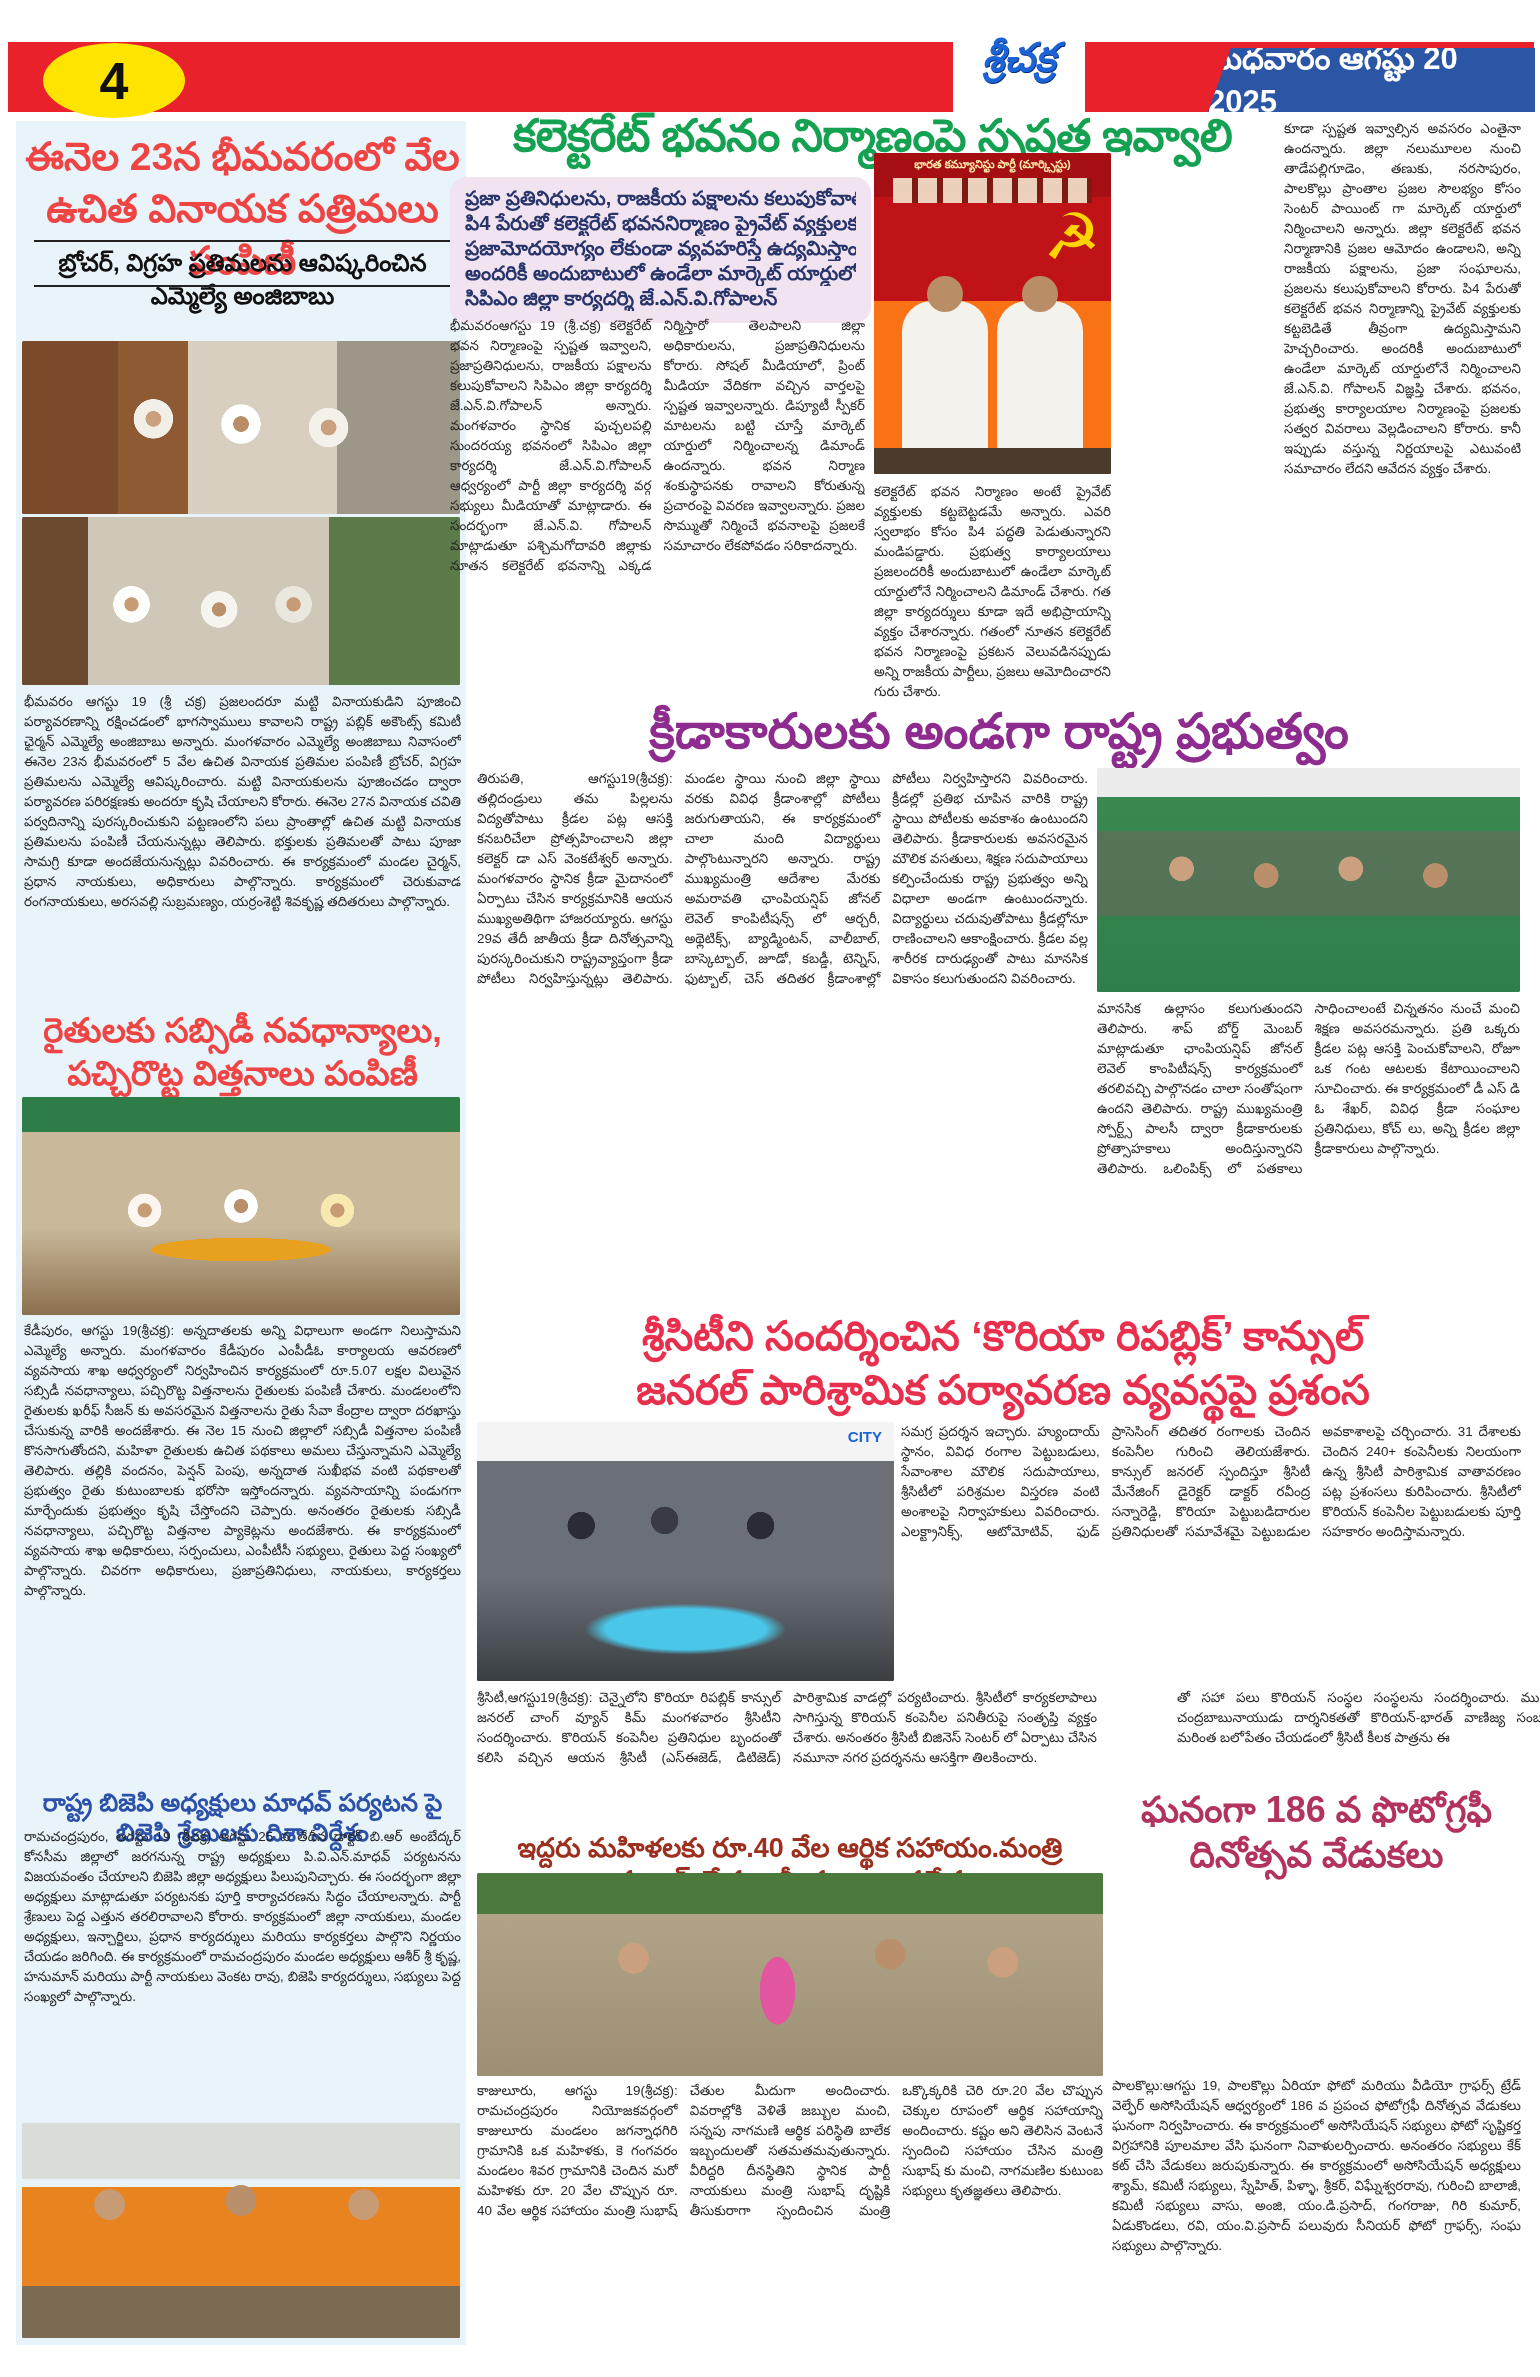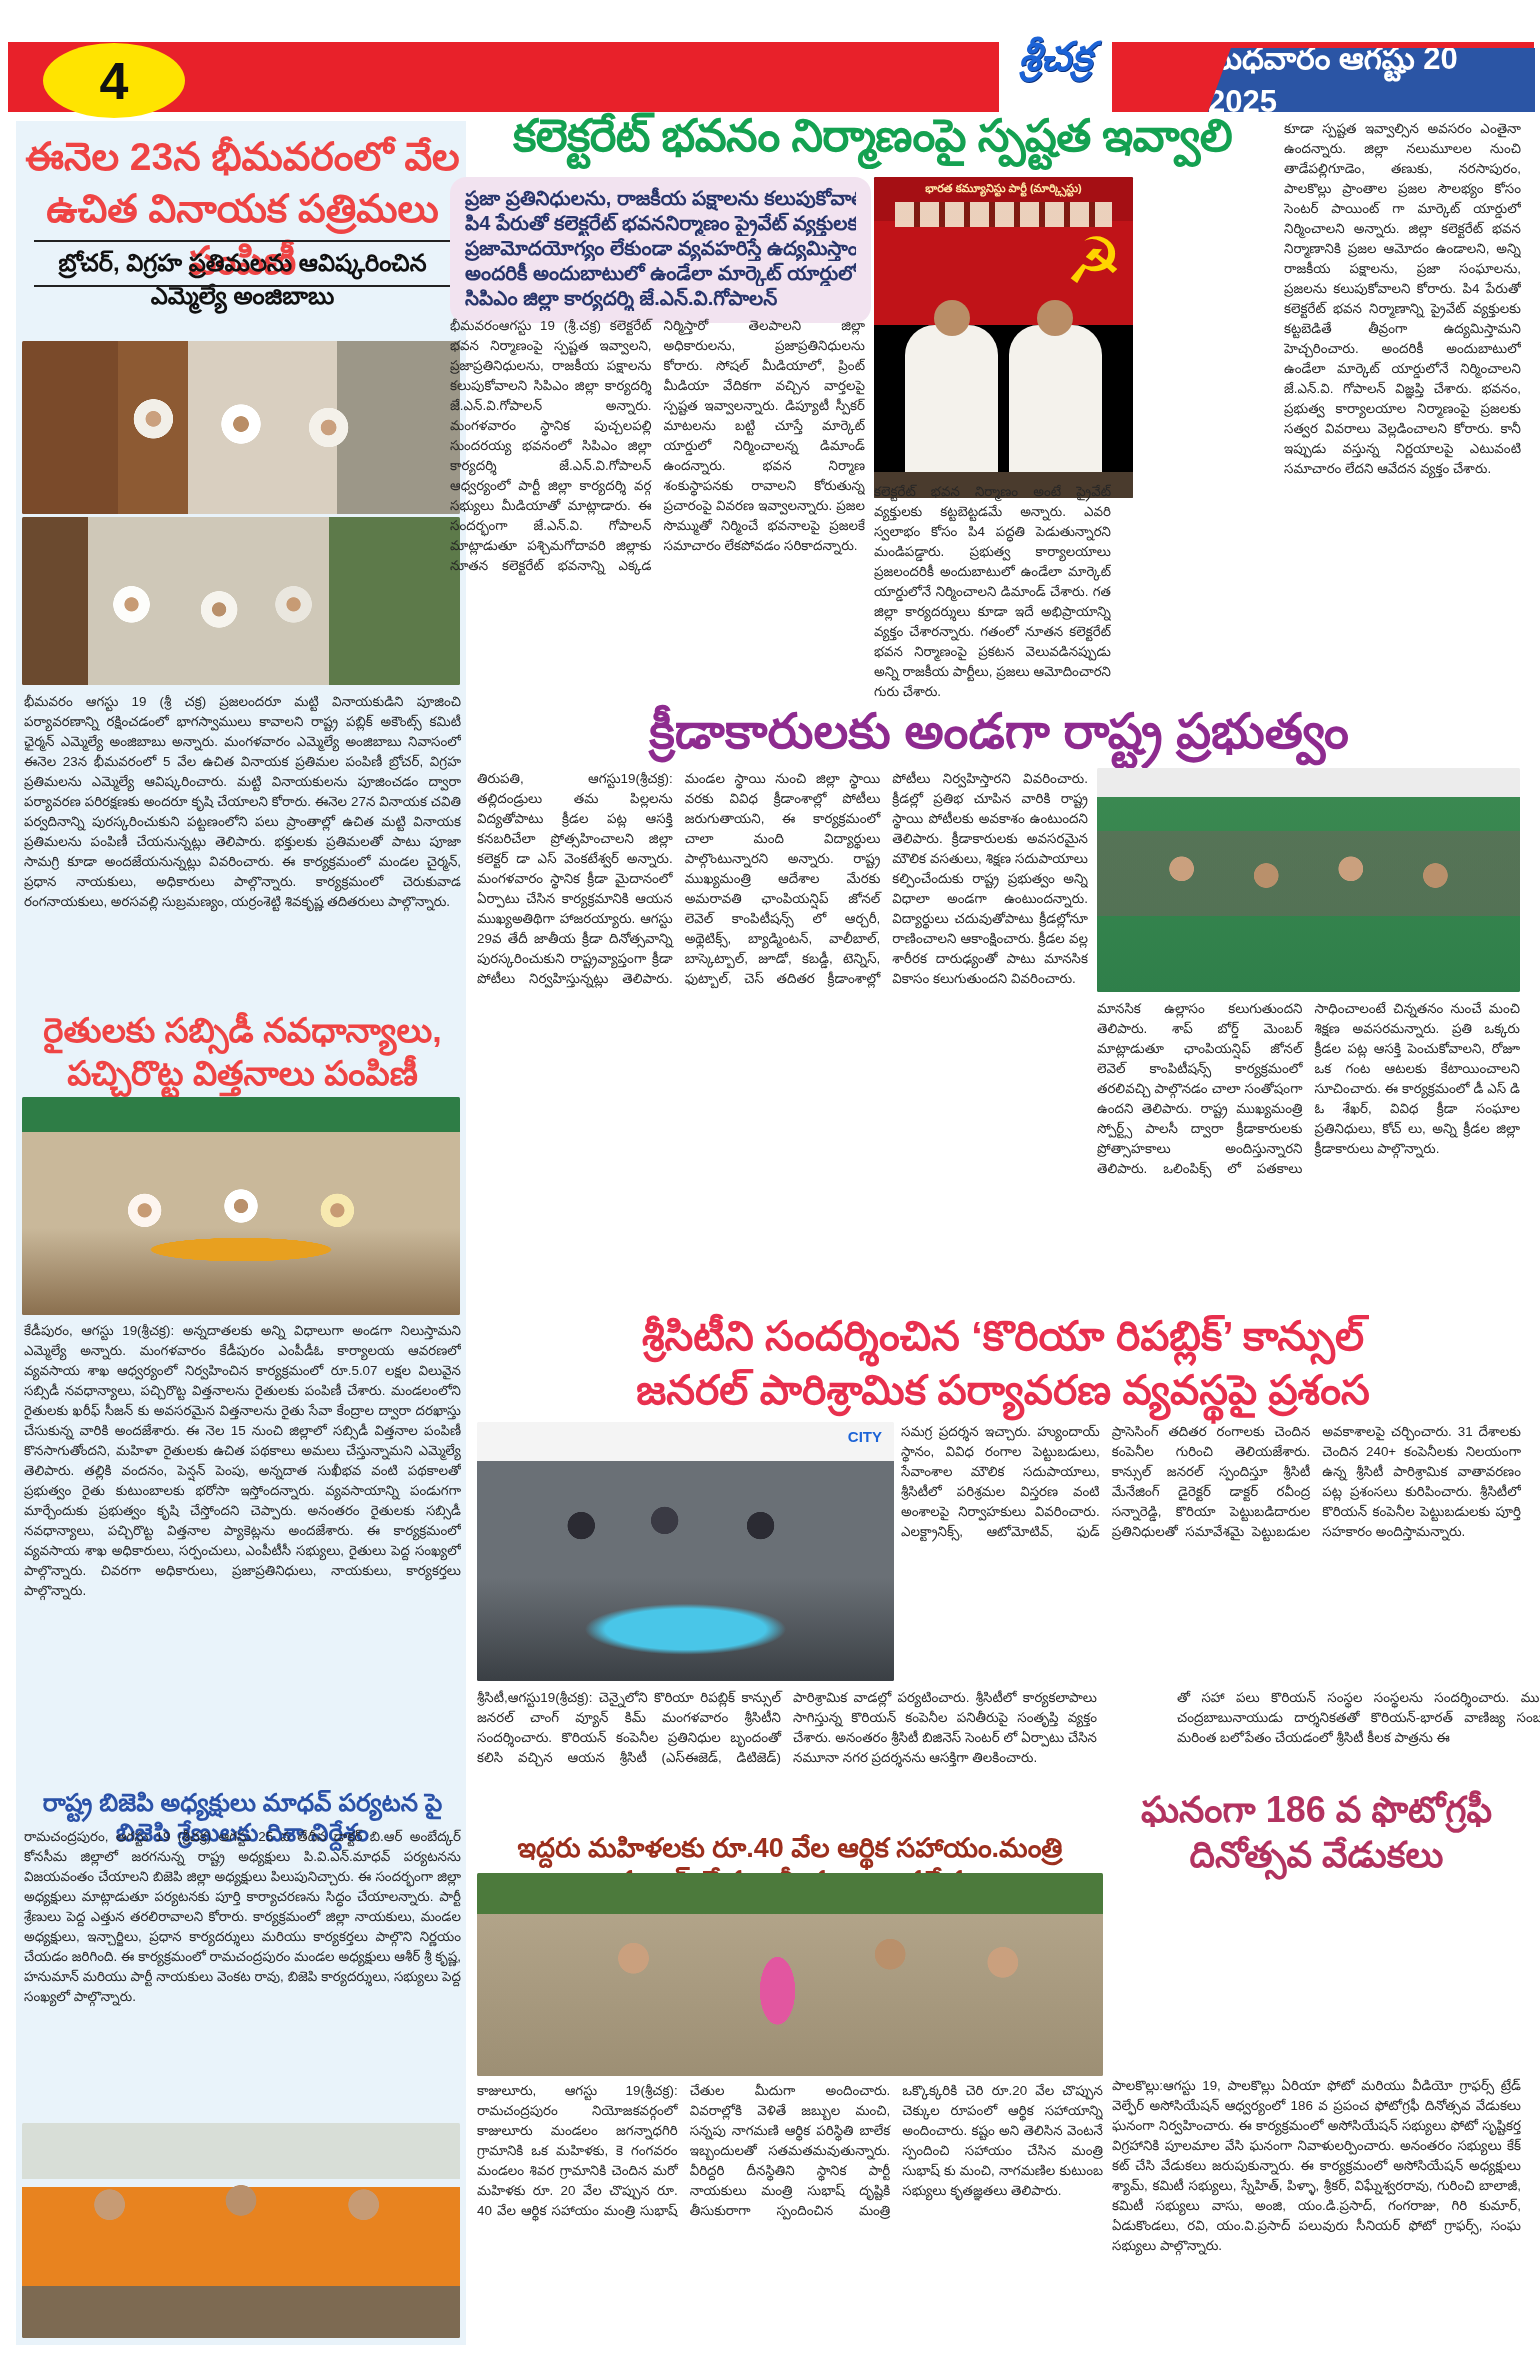--- a/index.html
+++ b/index.html
@@ -48,21 +48,21 @@
 </style>
 </head>
 <body>
 
 <div class="page">
 
   <div class="abs redbar" style="left:7.5px;top:42px;width:1526px;height:70px;"></div>
   <div class="abs pagenum" style="left:43px;top:43px;width:142px;height:75px;">
     <span>4</span>
   </div>
-  <div class="abs masthead" style="left:999px;top:12px;width:113px;height:100px;font-family:Liberation Mono, monospace;">
+  <div class="abs masthead" style="left:953px;top:12px;width:132px;height:100px;">
     <span>శ్రీచక్ర</span>
   </div>
   <div class="abs datebox" style="left:1208px;top:48px;width:327px;height:64px;">
     <span>బుధవారం ఆగష్టు 20 2025</span>
   </div>
 
   <div class="abs leftbg" style="left:16.4px;top:121px;width:450px;height:2224px;"></div>
 
   <div class="abs hl-black" style="left:24px;top:131px;width:437px;font-size:39px;line-height:52px;">ఈనెల 23న భీమవరంలో వేల ఉచిత వినాయక పత్రిమలు పంపిణీ</div>
   <div class="abs rule" style="left:34px;top:240px;width:416px;"></div>
@@ -108,21 +108,21 @@
   <div class="abs hl-green" style="left:470px;top:110px;width:805px;">కలెక్టరేట్ భవనం నిర్మాణంపై స్పష్టత ఇవ్వాలి</div>
 
   <div class="abs pinkbox" style="left:450px;top:177px;width:391px;height:128px;">
     <div>ప్రజా ప్రతినిధులను, రాజకీయ పక్షాలను కలుపుకోవాలి</div>
     <div>పి4 పేరుతో కలెక్టరేట్ భవననిర్మాణం ప్రైవేట్ వ్యక్తులకు కట్టబెడతారా?</div>
     <div>ప్రజామోదయోగ్యం లేకుండా వ్యవహరిస్తే ఉద్యమిస్తాం</div>
     <div>అందరికీ అందుబాటులో ఉండేలా మార్కెట్ యార్డులోనే నిర్మించాలి</div>
     <div>సిపిఎం జిల్లా కార్యదర్శి జే.ఎన్.వి.గోపాలన్</div>
   </div>
 
-  <div class="abs photo" style="left:874px;top:153px;width:259px;height:321px;background:#000000;margin-top:24px;">
+  <div class="abs photo" style="left:874px;top:153px;width:237px;height:321px;background:#f97316;">
     <div class="cpm-banner">
       <div class="ptitle">భారత కమ్యూనిస్టు పార్టీ (మార్క్సిస్టు)</div>
       <div class="portraits"></div>
       <div class="cpm-sickle">☭</div>
     </div>
     <div class="cpm-man" style="left:12%;">
       <div class="cpm-head"></div>
     </div>
     <div class="cpm-man" style="right:12%;">
       <div class="cpm-head"></div>

